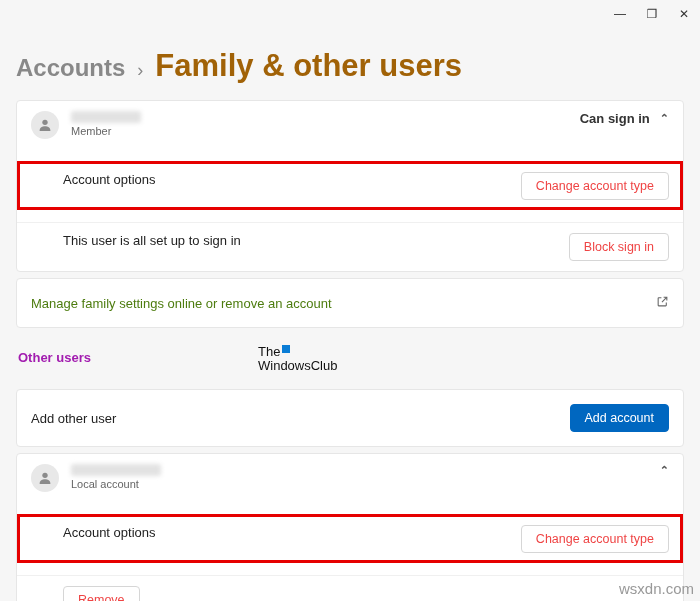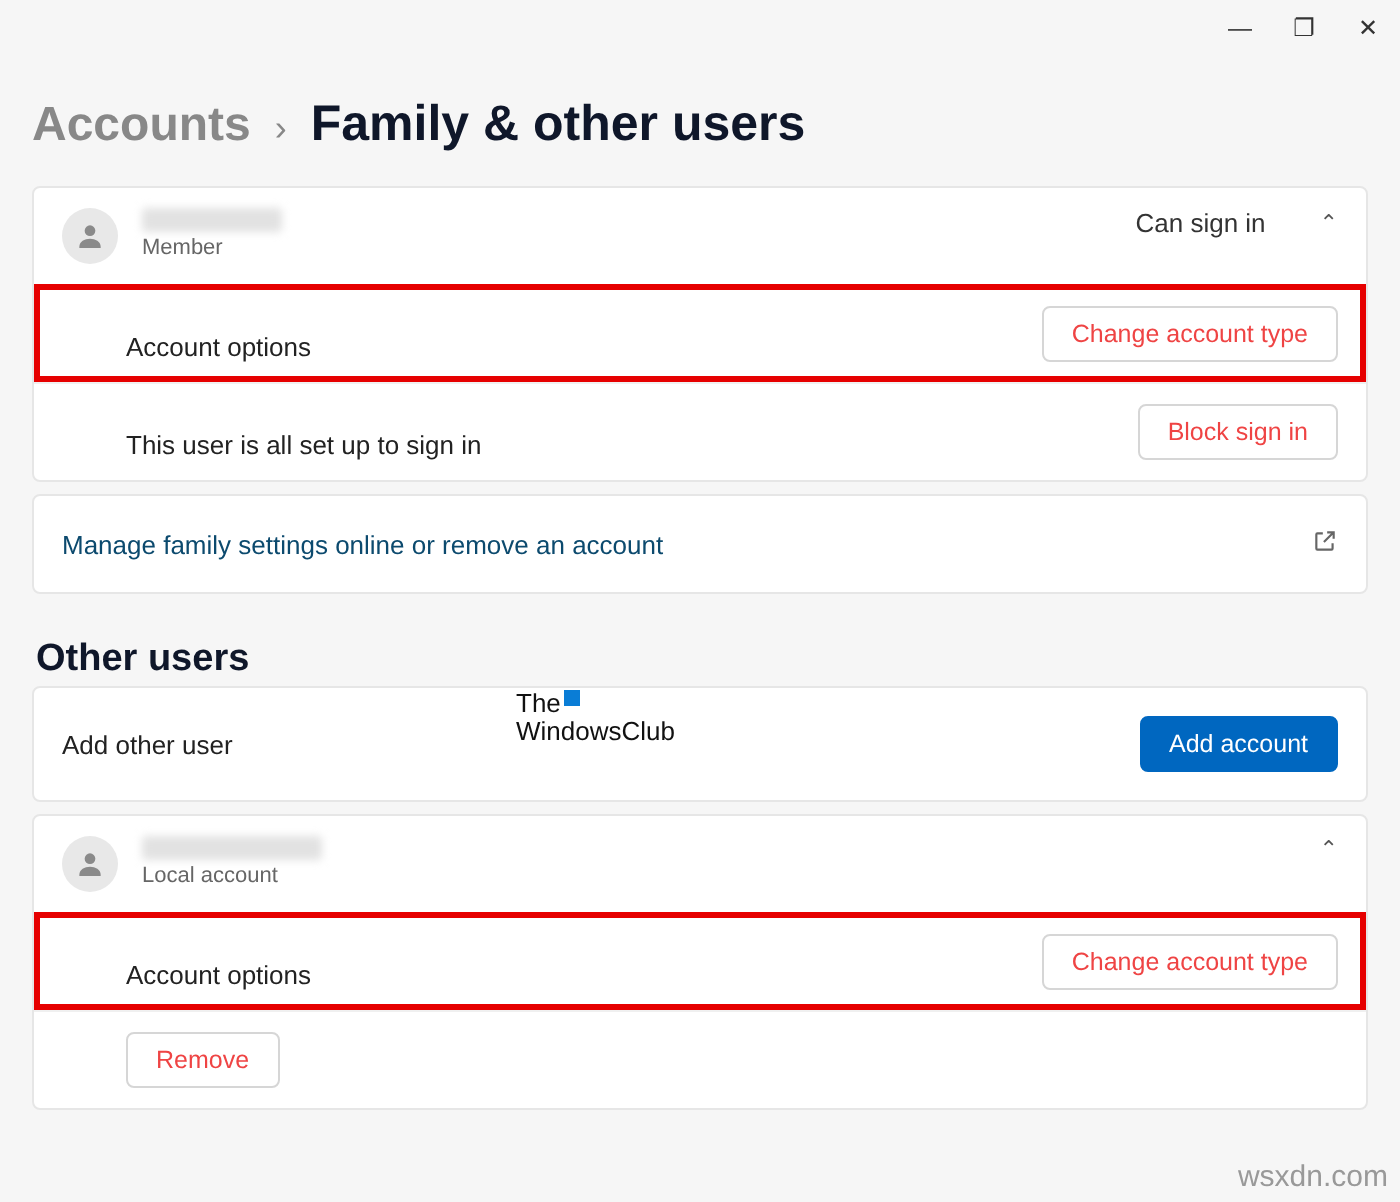--- a/index.html
+++ b/index.html
@@ -3,38 +3,38 @@
   <meta charset="utf-8">
   <style>
     * { box-sizing: border-box; margin: 0; padding: 0; font-family: "Segoe UI", -apple-system, sans-serif; }
     body { background: #f6f6f6; width: 700px; height: 601px; overflow: hidden; position: relative; }
     .window-controls { position: absolute; top: 0; right: 0; display: flex; gap: 0; }
     .win-btn { width: 32px; height: 28px; display: flex; align-items: center; justify-content: center; font-size: 12px; color: #333; cursor: default; }
     .content { padding: 48px 16px 16px 16px; }
     .breadcrumb { display: flex; align-items: baseline; gap: 12px; margin-bottom: 16px; }
     .bc-parent { font-size: 24px; font-weight: 600; color: #888; }
     .bc-sep { font-size: 18px; color: #888; }
-    .bc-current { font-size: 25px; font-weight: 600; color: #0f172a; }
+    .bc-current { font-size: 31px; font-weight: 600; color: #a16207; }
     .card { background: #fff; border: 1px solid #e6e6e6; border-radius: 4px; margin-bottom: 6px; }
     .card-header { display: flex; align-items: flex-start; padding: 10px 14px; gap: 12px; }
     .avatar { width: 28px; height: 28px; border-radius: 50%; background: #e8e8e8; display: flex; align-items: center; justify-content: center; }
     .avatar svg { width: 16px; height: 16px; fill: #8a8a8a; }
     .user-info { flex: 1; }
     .user-name { width: 70px; height: 12px; background: #e2e2e2; filter: blur(2px); border-radius: 2px; margin-bottom: 2px; }
     .user-role { font-size: 11px; color: #666; }
-    .header-right { display: flex; align-items: center; gap: 27px; font-size: 13px; color: #333; }
+    .header-right { display: flex; align-items: center; gap: 10px; font-size: 13px; color: #333; font-weight: bold; }
     .chev { font-size: 11px; color: #555; }
-    .row { display: flex; align-items: flex-end; padding: 10px 14px 10px 46px; border-top: 1px solid #f0f0f0; }
+    .row { display: flex; align-items: flex-start; padding: 10px 14px 10px 46px; border-top: 1px solid #f0f0f0; margin-top: 12px; }
     .row-label { flex: 1; font-size: 13px; color: #222; }
     .btn { padding: 6px 14px; font-size: 12.5px; border: 1px solid #d6d6d6; background: #fff; border-radius: 4px; cursor: default; color: #ef4444; }
     .btn-primary { background: #0067c0; color: #fff; border-color: #0067c0; }
-    .link-row { display: flex; align-items: center; padding: 16px 14px; font-size: 13px; color: #0c4a6e; }
+    .link-row { display: flex; align-items: center; padding: 16px 14px; font-size: 13px; color: #4d7c0f; }
     .link-row .ext { margin-left: auto; font-size: 12px; color: #666; }
     .highlight { outline: 3px solid #e60000; outline-offset: -3px; }
-    .section-title { font-size: 19px; font-weight: 600; color: #0f172a; margin: 22px 0 2px 2px; }
+    .section-title { font-size: 13px; font-weight: 600; color: #a21caf; margin: 22px 0 24px 2px; }
     .add-row { display: flex; align-items: center; padding: 14px 14px; font-size: 13px; color: #222; }
     .watermark { position: absolute; top: 345px; left: 258px; font-size: 13px; color: #111; line-height: 1.1; pointer-events: none; }
     .watermark .sq { display: inline-block; width: 8px; height: 8px; background: #0a7dd6; vertical-align: top; margin-left: 2px; }
     .footer-mark { position: absolute; right: 6px; bottom: 4px; font-size: 15px; color: #999; }
   </style>
 </head>
 <body>
 
 <div class="window-controls">
   <div class="win-btn">—</div>

